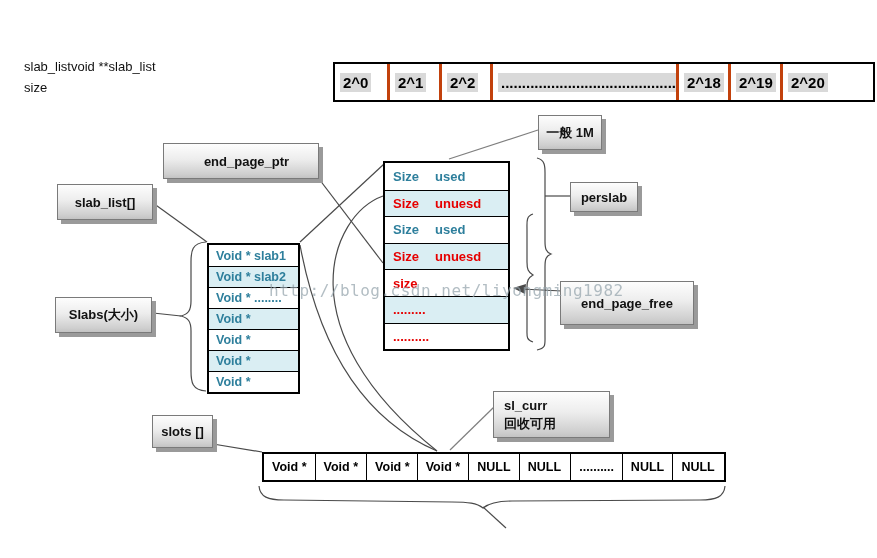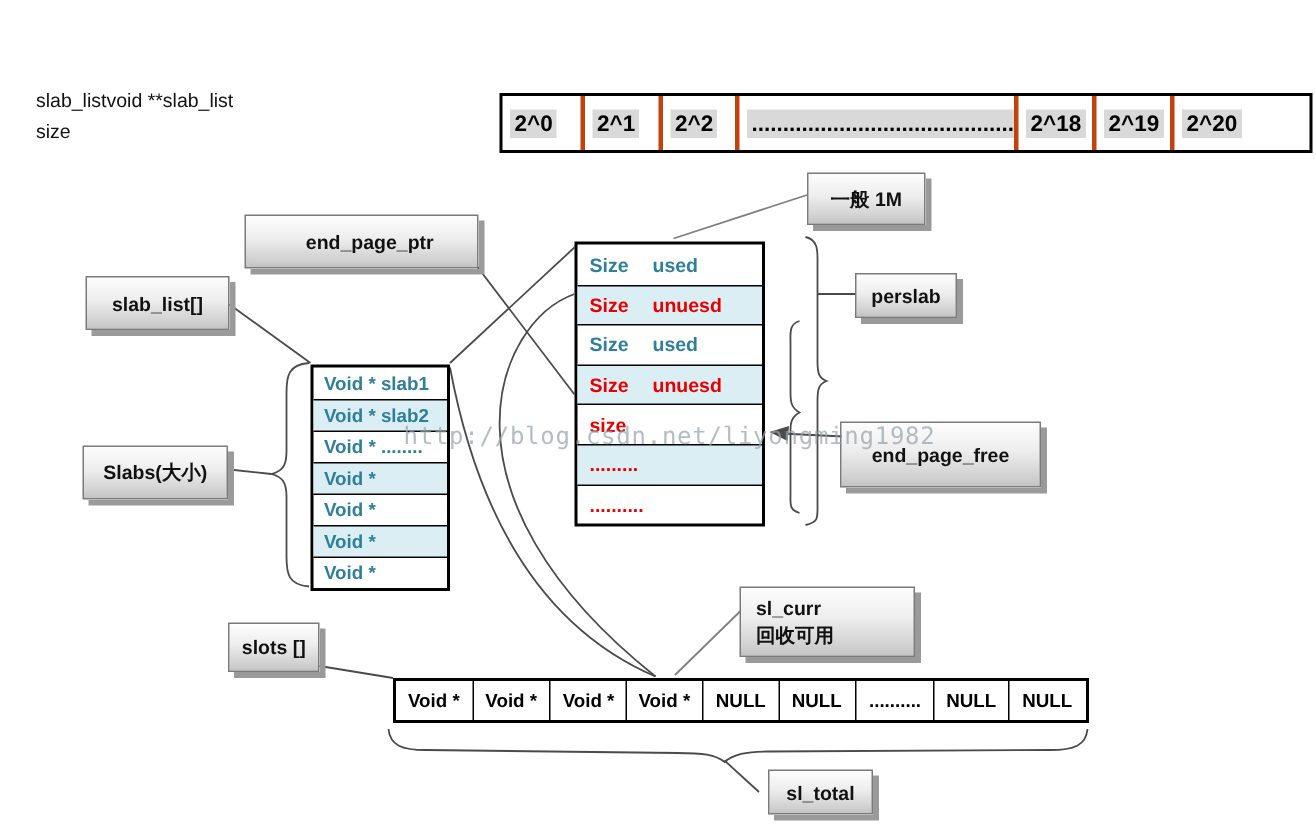--- a/index.html
+++ b/index.html
@@ -163,26 +163,25 @@
     <div class="cell" style="width:52px;">Void *</div>
     <div class="cell" style="width:51px;">NULL</div>
     <div class="cell" style="width:52px;">NULL</div>
     <div class="cell" style="width:52px;">..........</div>
     <div class="cell" style="width:51px;">NULL</div>
     <div class="cell" style="width:52px;">NULL</div>
   </div>
 
   <div class="lbl" style="left:163px;top:143px;width:156px;height:36px;padding-left:11px;">end_page_ptr</div>
   <div class="lbl" style="left:57px;top:184px;width:96px;height:36px;">slab_list[]</div>
-  <div class="lbl" style="left:538px;top:115px;width:79px;height:35px;text-align:right;">一般 1M</div>
+  <div class="lbl" style="left:538px;top:115px;width:64px;height:35px;text-align:right;">一般 1M</div>
   <div class="lbl" style="left:570px;top:182px;width:68px;height:30px;">perslab</div>
   <div class="lbl" style="left:560px;top:281px;width:134px;height:44px;">end_page_free</div>
   <div class="lbl" style="left:152px;top:415px;width:61px;height:33px;">slots []</div>
   <div class="lbl" style="left:55px;top:297px;width:97px;height:36px;">Slabs(大小)</div>
   <div class="lbl twoline" style="left:493px;top:391px;width:117px;height:47px;text-align:right;">
     <span>sl_curr</span>
     <span>回收可用</span>
   </div>
-  <div class="lbl" style="left:512px;top:513px;width:70px;height:30px;">sl_total</div>
 
   <div class="watermark">http://blog.csdn.net/liyongming1982</div>
 
 </div>
 
 </body></html>

